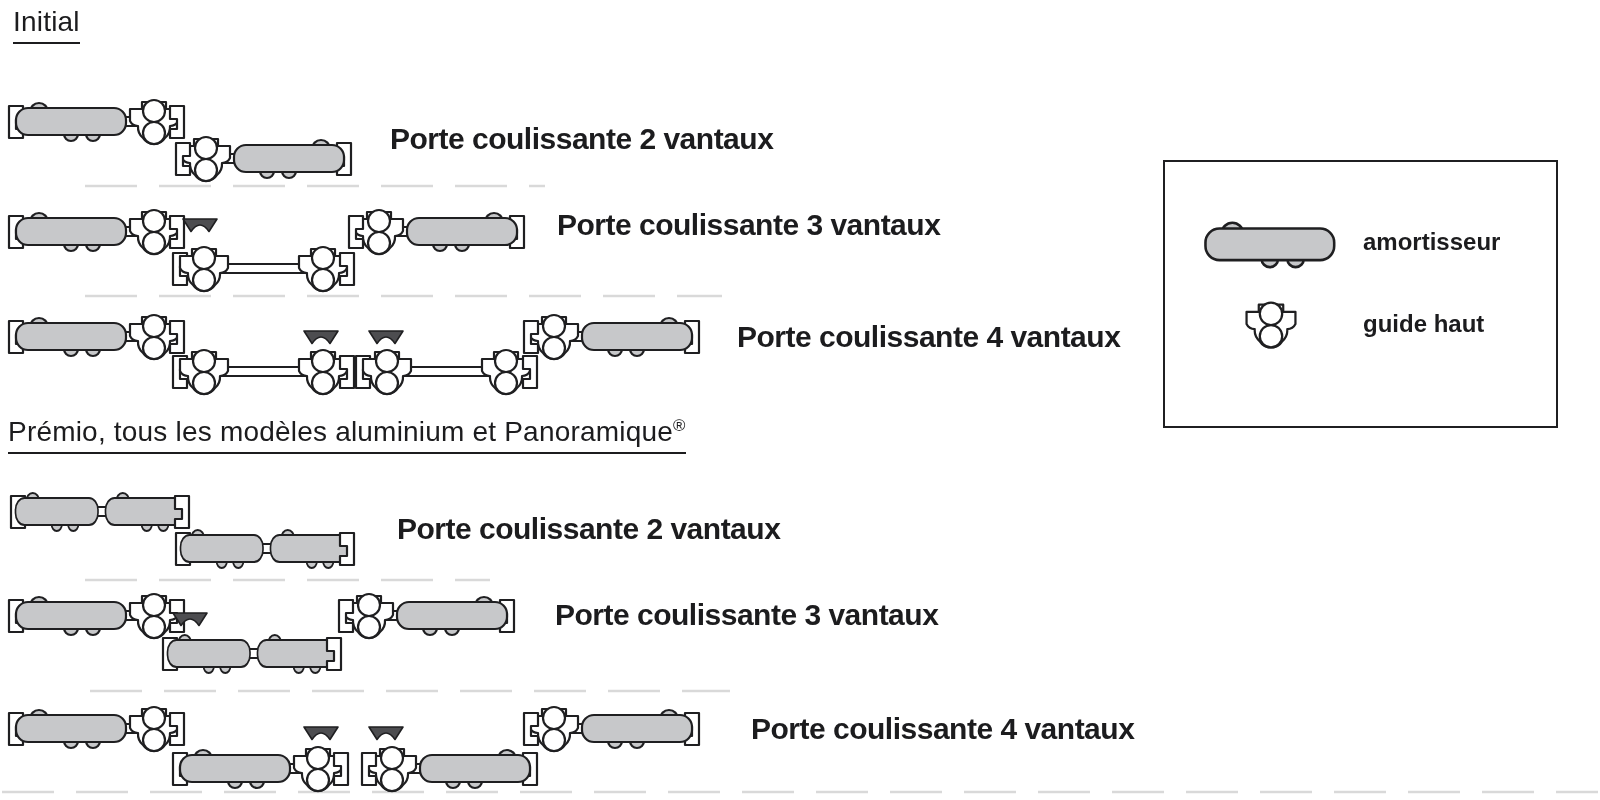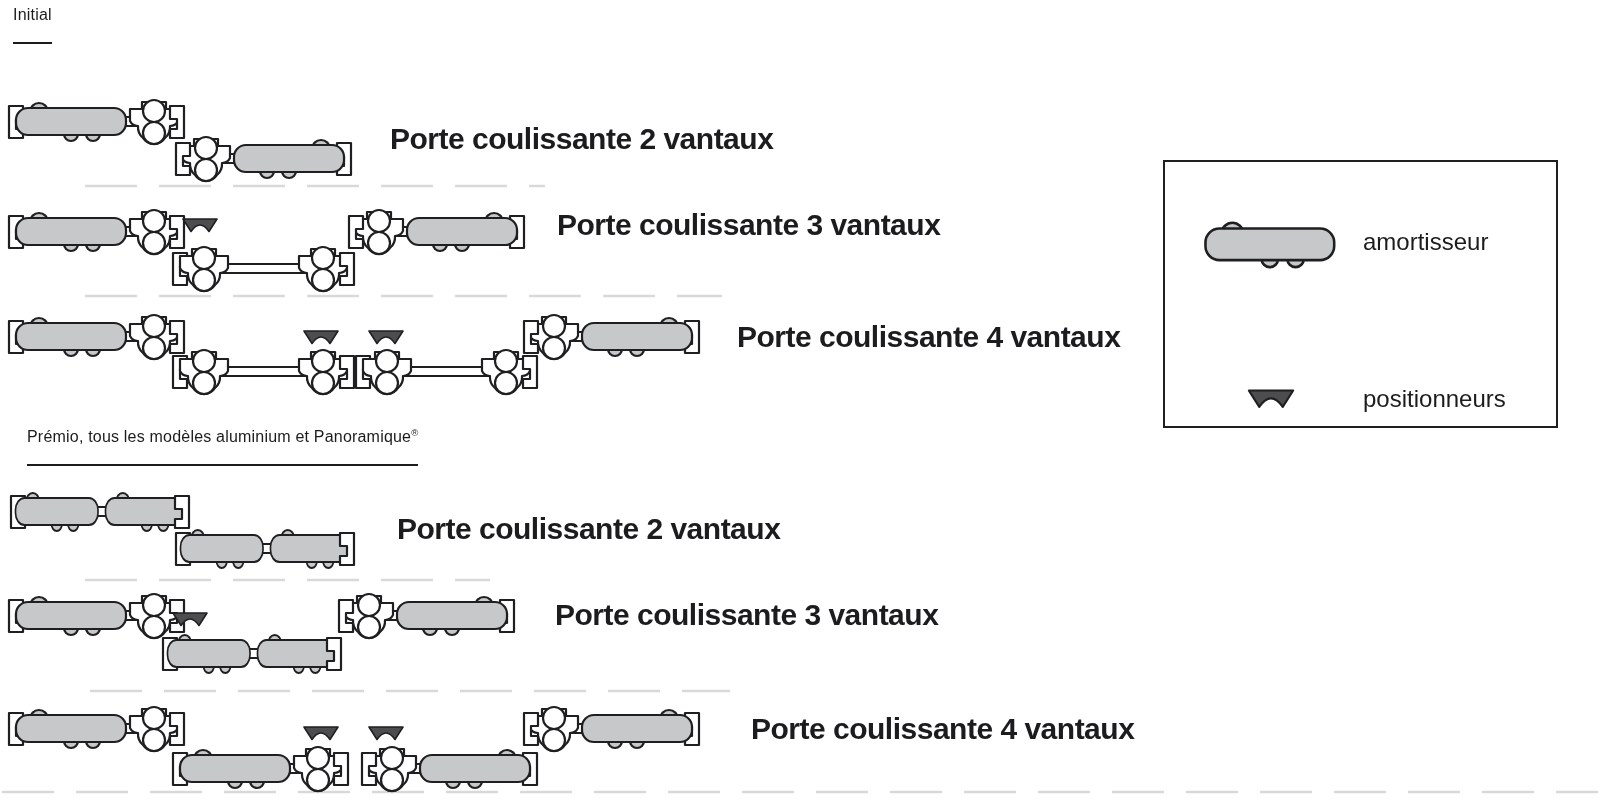--- a/index.html
+++ b/index.html
@@ -8,42 +8,42 @@
     font-family:"Liberation Sans","DejaVu Sans",sans-serif;color:var(--text-color,#1c1c1e);
   }
   .diagram-layer{position:absolute;left:0;top:0;}
   
   .white-part{fill:#fff;stroke:var(--outline,#1f1f21);stroke-width:2.2;stroke-linejoin:round;}
   .gray-part{fill:var(--damper-fill,#c7c8ca);stroke:var(--outline,#1f1f21);stroke-width:2.2;stroke-linejoin:round;}
   .pos-part{fill:var(--positioner-fill,#4d4d50);stroke:var(--outline,#1f1f21);stroke-width:1.6;stroke-linejoin:round;}
   .dash{stroke:var(--dash-color,#d9d9d9);stroke-width:2.5;stroke-dasharray:52 22;fill:none;}
   
   .section-title{
-    position:absolute;font-size:16px;font-weight:400;letter-spacing:.2px;
-    border-bottom:2px solid var(--text-color,#1c1c1e);padding-bottom:18px;white-space:nowrap;
+    position:absolute;font-size:28px;font-weight:400;letter-spacing:.2px;
+    border-bottom:2px solid var(--text-color,#1c1c1e);padding-bottom:4px;white-space:nowrap;
   }
   .section-title sup{font-size:60%;}
   #title-initial{left:13px;top:6px;}
-  #title-premio{left:27px;top:416px;margin-top:11px;}
+  #title-premio{left:8px;top:416px;}
   .note{position:absolute;left:1074px;top:11px;font-size:21px;font-weight:400;white-space:nowrap;}
   .row-label{position:absolute;font-size:30px;font-weight:700;letter-spacing:-.5px;white-space:nowrap;}
   #lbl-i2{left:390px;top:122px;}
   #lbl-i3{left:557px;top:208px;}
   #lbl-i4{left:737px;top:320px;}
   #lbl-p2{left:397px;top:512px;}
   #lbl-p3{left:555px;top:598px;}
   #lbl-p4{left:751px;top:712px;}
   
   .legend{
     position:absolute;left:1163px;top:160px;width:395px;height:268px;
     border:2px solid var(--outline,#1f1f21);background:#fff;box-sizing:border-box;
   }
   .legend-row{position:absolute;left:0;right:0;}
   .legend-row .icon-wrap{position:absolute;left:106px;top:50%;transform:translate(-50%,-50%);line-height:0;}
-  .legend-row .legend-label{position:absolute;left:198px;top:50%;transform:translateY(-50%);font-size:24px;font-weight:400;white-space:nowrap;}
+  .legend-row .legend-label{position:absolute;left:198px;top:50%;transform:translateY(-50%);font-size:24px;font-weight:700;white-space:nowrap;}
   #legend-row-1{top:45px;height:70px;}
   #legend-row-2{top:132px;height:60px;}
   #legend-row-3{top:222px;height:30px;}
 </style>
 </head>
 <body>
 
 <div id="page">
 
   <svg width="0" height="0" style="position:absolute" aria-hidden="true">
@@ -185,23 +185,23 @@
 
   <div class="legend">
     <div class="legend-row" id="legend-row-1">
       <span class="icon-wrap">
         <svg width="136" height="55" viewBox="0 0 116 47">
             <use href="#damper"></use>
           </svg>
       </span>
       <span class="legend-label">amortisseur</span>
     </div>
-    <div class="legend-row" id="legend-row-3">
+    <div class="legend-row" id="legend-row-2">
       <span class="icon-wrap">
-        <svg width="47" height="20" viewBox="0 0 36 15">
-            <use href="#positioner"></use>
+        <svg width="55" height="55" viewBox="-1 -1 54 54">
+            <use href="#guide"></use>
           </svg>
       </span>
-      <span class="legend-label">positionneurs</span>
+      <span class="legend-label">guide haut</span>
     </div>
   </div>
 
 </div>
 
 </body></html>

